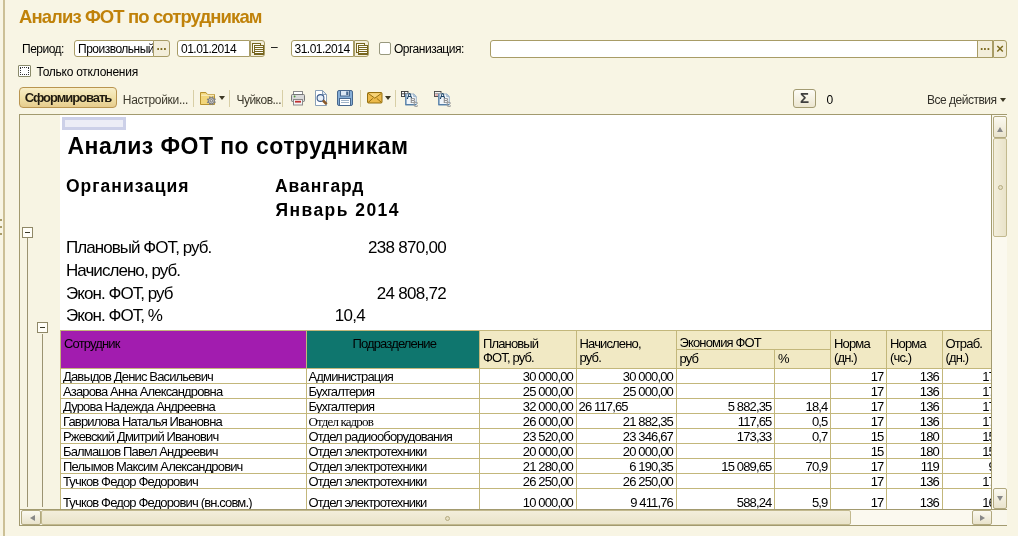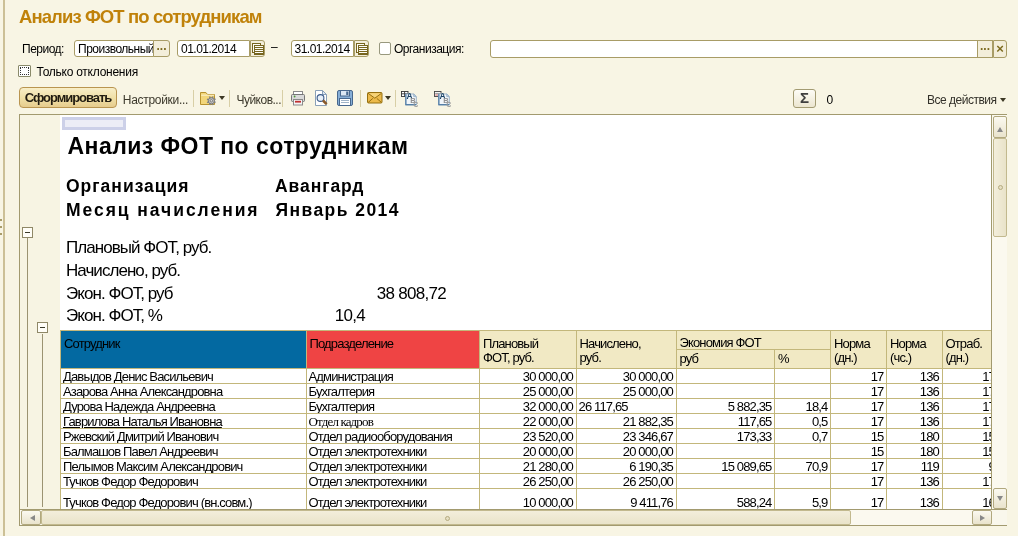--- a/index.html
+++ b/index.html
@@ -149,44 +149,44 @@
 <div class="abs" style="left:999.5px;top:97.5px;width:0;height:0;border:3.5px solid transparent;border-top:4.5px solid #3c3824"></div>
 
 <div class="abs" style="left:19px;top:114px;width:988px;height:412px;border:1px solid #a29a6f;background:#f7f4e3">
 <div class="abs" style="left:40px;top:0;width:931px;height:393.5px;background:#fff;overflow:hidden">
       <div class="abs" style="left:1.5px;top:2px;width:64px;height:13px;background:#ccd0e8">
         <div style="position:absolute;left:3px;top:3px;right:3px;bottom:3px;background:#ecedf6"></div>
       </div>
       <div class="abs" style="left:7.5px;top:19.5px;font-size:23px;font-weight:bold;letter-spacing:0.45px">Анализ ФОТ по сотрудникам</div>
       <div class="abs" style="left:6px;top:63.2px;font-size:17.5px;font-weight:bold;letter-spacing:1.0px">Организация</div>
       <div class="abs" style="left:214.9px;top:63.2px;font-size:17.5px;font-weight:bold;letter-spacing:0.95px">Авангард</div>
-      <div class="abs" style="left:6px;top:87.2px;font-size:17.5px;font-weight:bold;letter-spacing:1.95px">Месяц начисления</div>
       <div class="abs" style="left:215.4px;top:87.2px;font-size:17.5px;font-weight:bold;letter-spacing:1.45px">Январь 2014</div>
       <div class="abs" style="left:6px;top:124.0px;font-size:17px;letter-spacing:-0.95px">Плановый ФОТ, руб.</div>
+      <div class="abs" style="left:186px;top:124.0px;width:200px;font-size:17px;letter-spacing:-0.7px;text-align:right">238 870,00</div>
       <div class="abs" style="left:6px;top:147.4px;font-size:17px;letter-spacing:-0.95px">Начислено, руб.</div>
       <div class="abs" style="left:6px;top:169.6px;font-size:17px;letter-spacing:-0.95px">Экон. ФОТ, руб</div>
-      <div class="abs" style="left:186px;top:169.6px;width:200px;font-size:17px;letter-spacing:-0.7px;text-align:right">38 808,72</div>
+      <div class="abs" style="left:186px;top:169.6px;width:200px;font-size:17px;letter-spacing:-0.7px;text-align:right">24 808,72</div>
       <div class="abs" style="left:6px;top:191.9px;font-size:17px;letter-spacing:-0.95px">Экон. ФОТ, %</div>
       <div class="abs" style="left:274.7px;top:191.9px;font-size:17px;letter-spacing:-0.7px">10,4</div>
       <table style="position:absolute;left:0px;top:215px;border-collapse:collapse;table-layout:fixed;width:944px;font-size:13px;letter-spacing:-0.85px">
         <colgroup>
           <col style="width:245.5px">
           <col style="width:173.5px">
           <col style="width:96.5px">
           <col style="width:100px">
           <col style="width:98.5px">
           <col style="width:56px">
           <col style="width:56px">
           <col style="width:55.5px">
           <col style="width:62px">
         </colgroup>
         <tbody>
           <tr style="height:19px">
-            <th rowspan="2" style="background:#0369a1;font-weight:normal;text-align:left;padding:5.5px 0 0 3px;vertical-align:top;line-height:14.3px">Сотрудник</th>
-            <th rowspan="2" style="background:#ef4444;font-weight:normal;text-align:left;padding:5.5px 0 0 3px;vertical-align:top;line-height:14.3px">Подразделение</th>
+            <th rowspan="2" style="background:#a21caf;font-weight:normal;text-align:left;padding:5.5px 0 0 3px;vertical-align:top;line-height:14.3px">Сотрудник</th>
+            <th rowspan="2" style="background:#0f766e;font-weight:normal;text-align:center;padding:5.5px 0 0 3px;vertical-align:top;line-height:14.3px">Подразделение</th>
             <th rowspan="2" style="background:#f1e9c4;font-weight:normal;text-align:left;padding:5.5px 0 0 3px;vertical-align:top;line-height:14.3px">Плановый<br>ФОТ, руб.</th>
             <th rowspan="2" style="background:#f1e9c4;font-weight:normal;text-align:left;padding:5.5px 0 0 3px;vertical-align:top;line-height:14.3px">Начислено,<br>руб.</th>
             <th colspan="2" style="background:#f1e9c4;font-weight:normal;text-align:left;padding:4.5px 0 0 3px;vertical-align:top;line-height:13.5px">Экономия ФОТ</th>
             <th rowspan="2" style="background:#f1e9c4;font-weight:normal;text-align:left;padding:5.5px 0 0 3px;vertical-align:top;line-height:14.3px">Норма<br>(дн.)</th>
             <th rowspan="2" style="background:#f1e9c4;font-weight:normal;text-align:left;padding:5.5px 0 0 3px;vertical-align:top;line-height:14.3px">Норма<br>(чс.)</th>
             <th rowspan="2" style="background:#f1e9c4;font-weight:normal;text-align:left;padding:5.5px 0 0 3px;vertical-align:top;line-height:14.3px">Отраб.<br>(дн.)</th>
           </tr>
           <tr style="height:19px">
             <th style="background:#f1e9c4;font-weight:normal;text-align:left;padding:1.5px 0 0 3px;vertical-align:top;line-height:14.3px">руб</th>
             <th style="background:#f1e9c4;font-weight:normal;text-align:left;padding:1.5px 0 0 3px;vertical-align:top;line-height:14.3px">%</th>
@@ -218,23 +218,23 @@
             <td style="padding:0 2.5px 0 2px;">Бухгалтерия</td>
             <td style="padding:0 2.5px 0 2px;text-align:right">32 000,00</td>
             <td style="padding:0 2.5px 0 2px;text-align:left">26 117,65</td>
             <td style="padding:0 2.5px 0 2px;text-align:right">5 882,35</td>
             <td style="padding:0 2.5px 0 2px;text-align:right">18,4</td>
             <td style="padding:0 2.5px 0 2px;text-align:right">17</td>
             <td style="padding:0 2.5px 0 2px;text-align:right">136</td>
             <td style="padding:0 8.5px 0 2px;text-align:right">17</td>
           </tr>
           <tr style="height:15px">
-            <td style="padding:0 2.5px 0 2px;text-decoration:underline;">Гаврилова Наталья Ивановна</td>
+            <td style="padding:0 2.5px 0 2px;">Гаврилова Наталья Ивановна</td>
             <td style="padding:0 2.5px 0 2px;font-family:Liberation Serif, serif;">Отдел кадров</td>
-            <td style="padding:0 2.5px 0 2px;text-align:right">22 000,00</td>
+            <td style="padding:0 2.5px 0 2px;text-align:right">26 000,00</td>
             <td style="padding:0 2.5px 0 2px;text-align:right">21 882,35</td>
             <td style="padding:0 2.5px 0 2px;text-align:right">117,65</td>
             <td style="padding:0 2.5px 0 2px;text-align:right">0,5</td>
             <td style="padding:0 2.5px 0 2px;text-align:right">17</td>
             <td style="padding:0 2.5px 0 2px;text-align:right">136</td>
             <td style="padding:0 8.5px 0 2px;text-align:right">17</td>
           </tr>
           <tr style="height:15px">
             <td style="padding:0 2.5px 0 2px;margin-left:32px;">Ржевский Дмитрий Иванович</td>
             <td style="padding:0 2.5px 0 2px;">Отдел радиооборудования</td>

